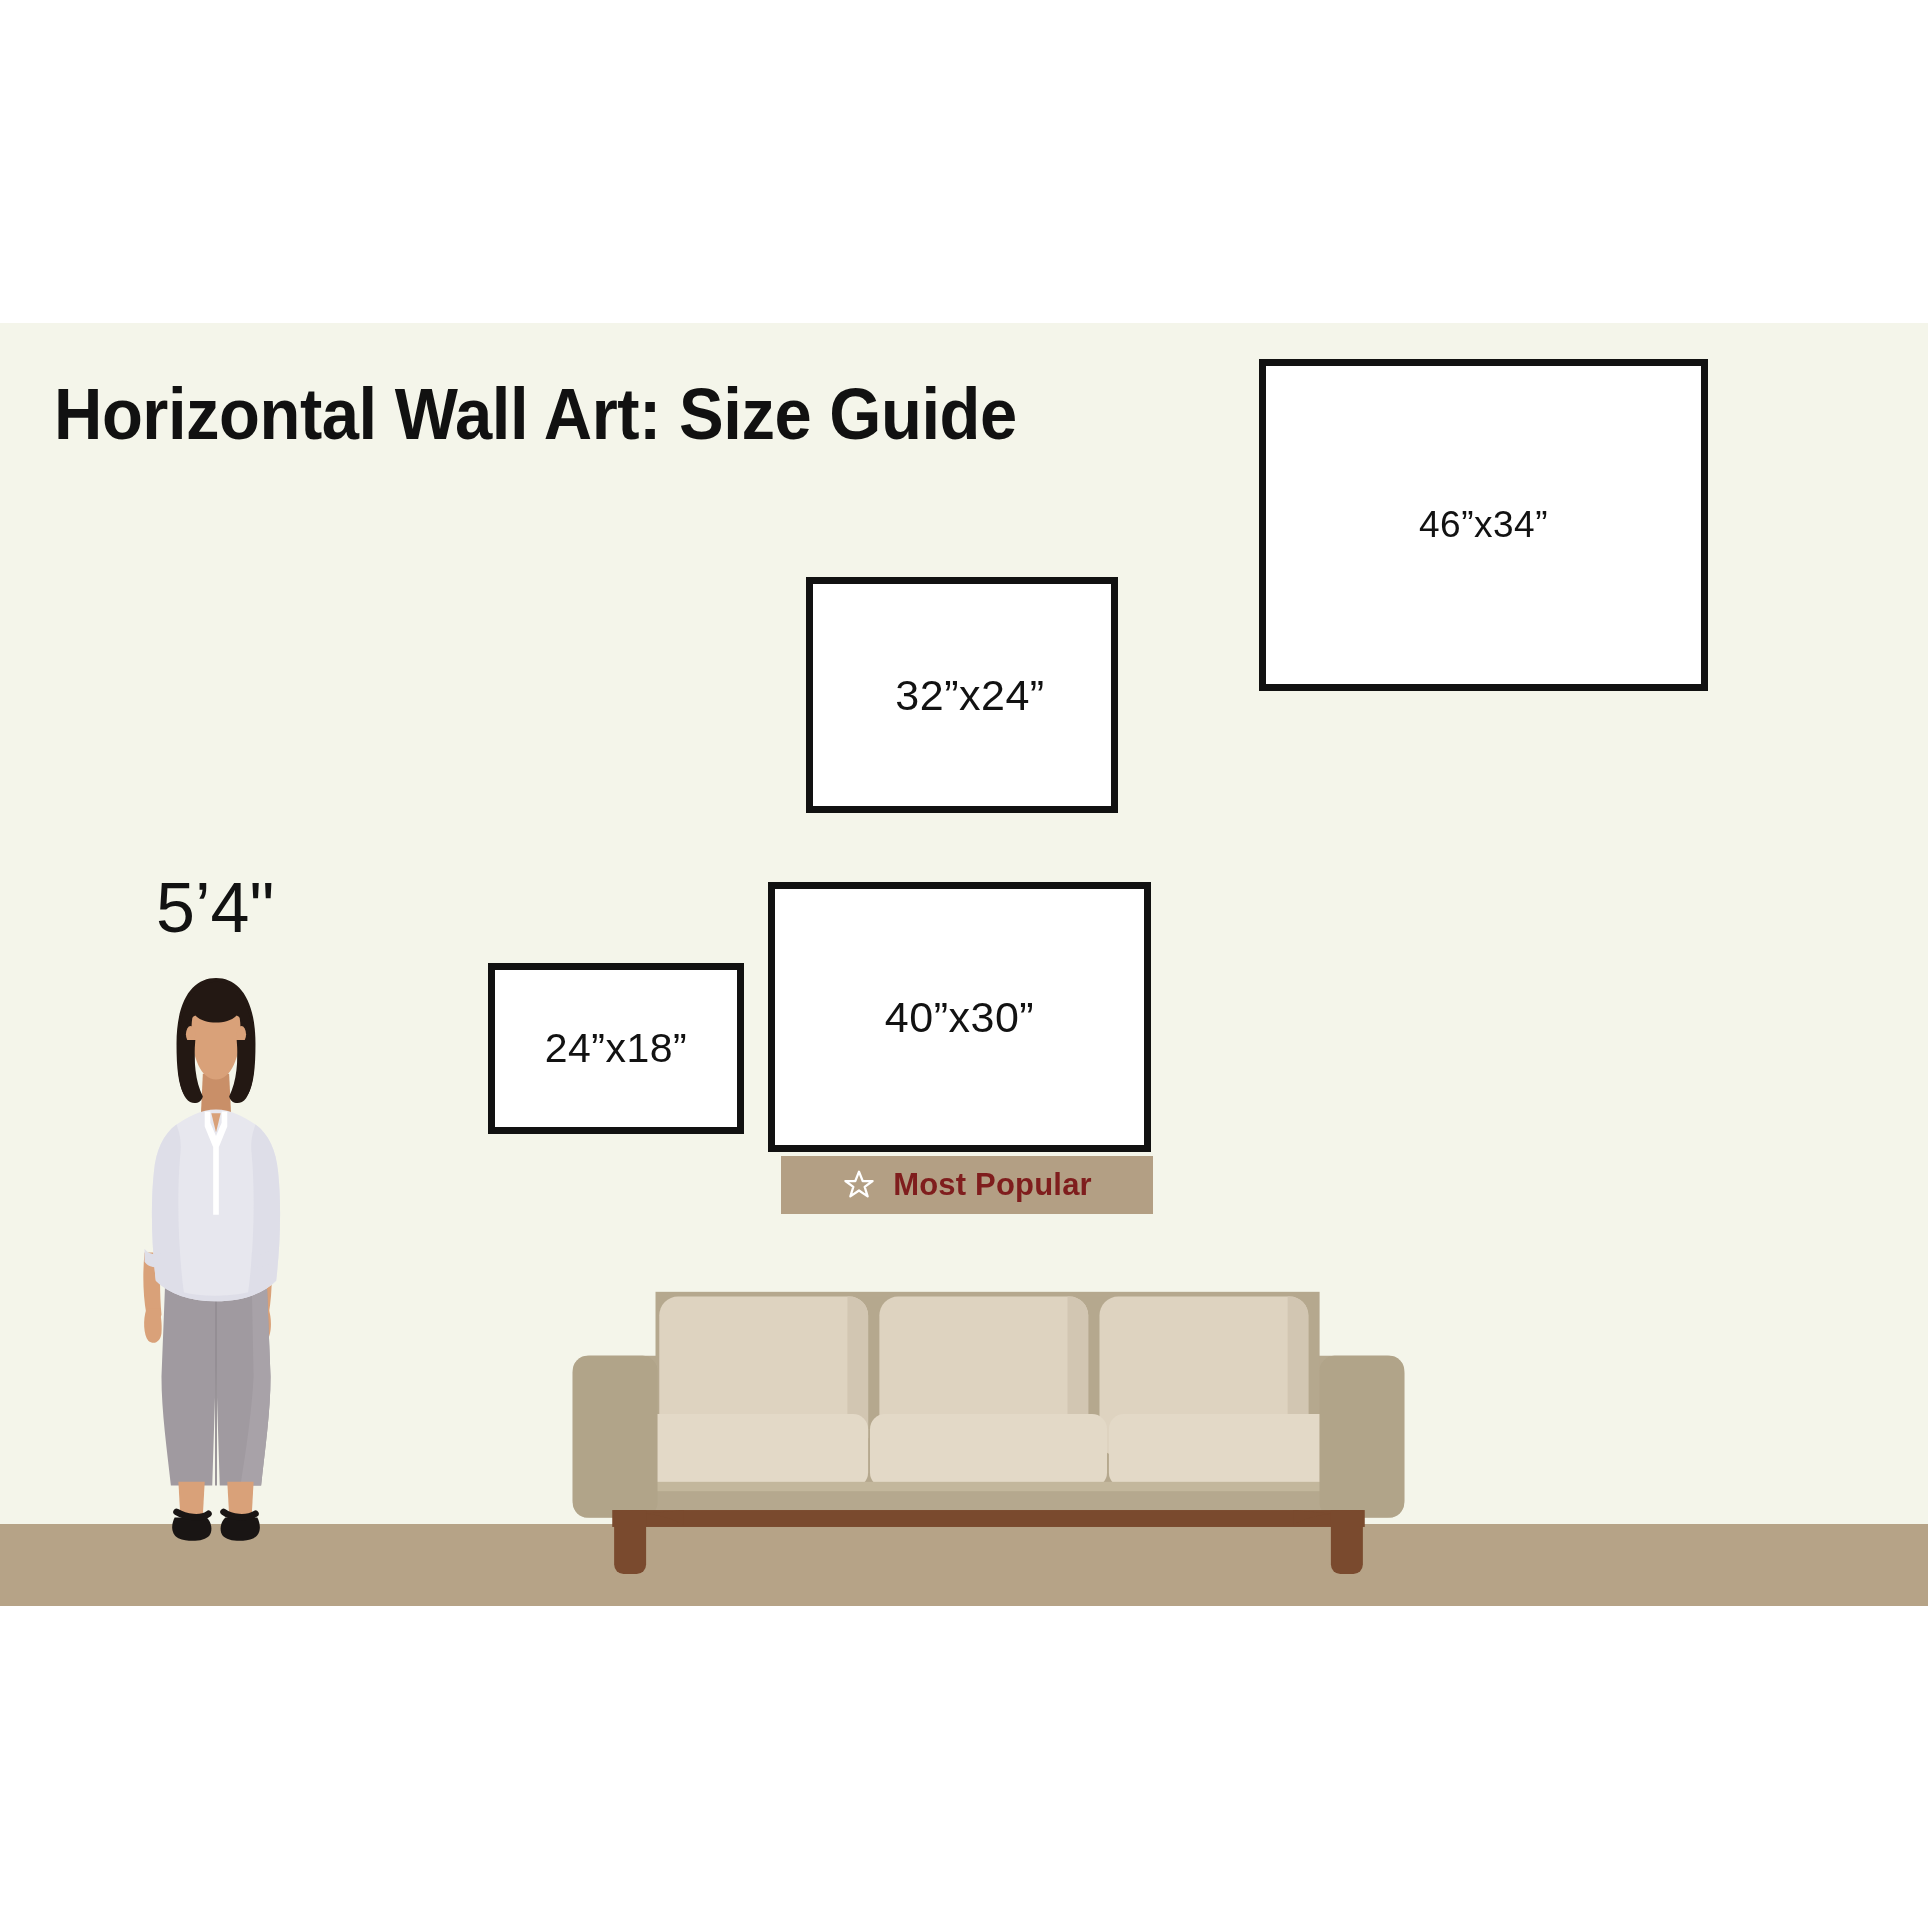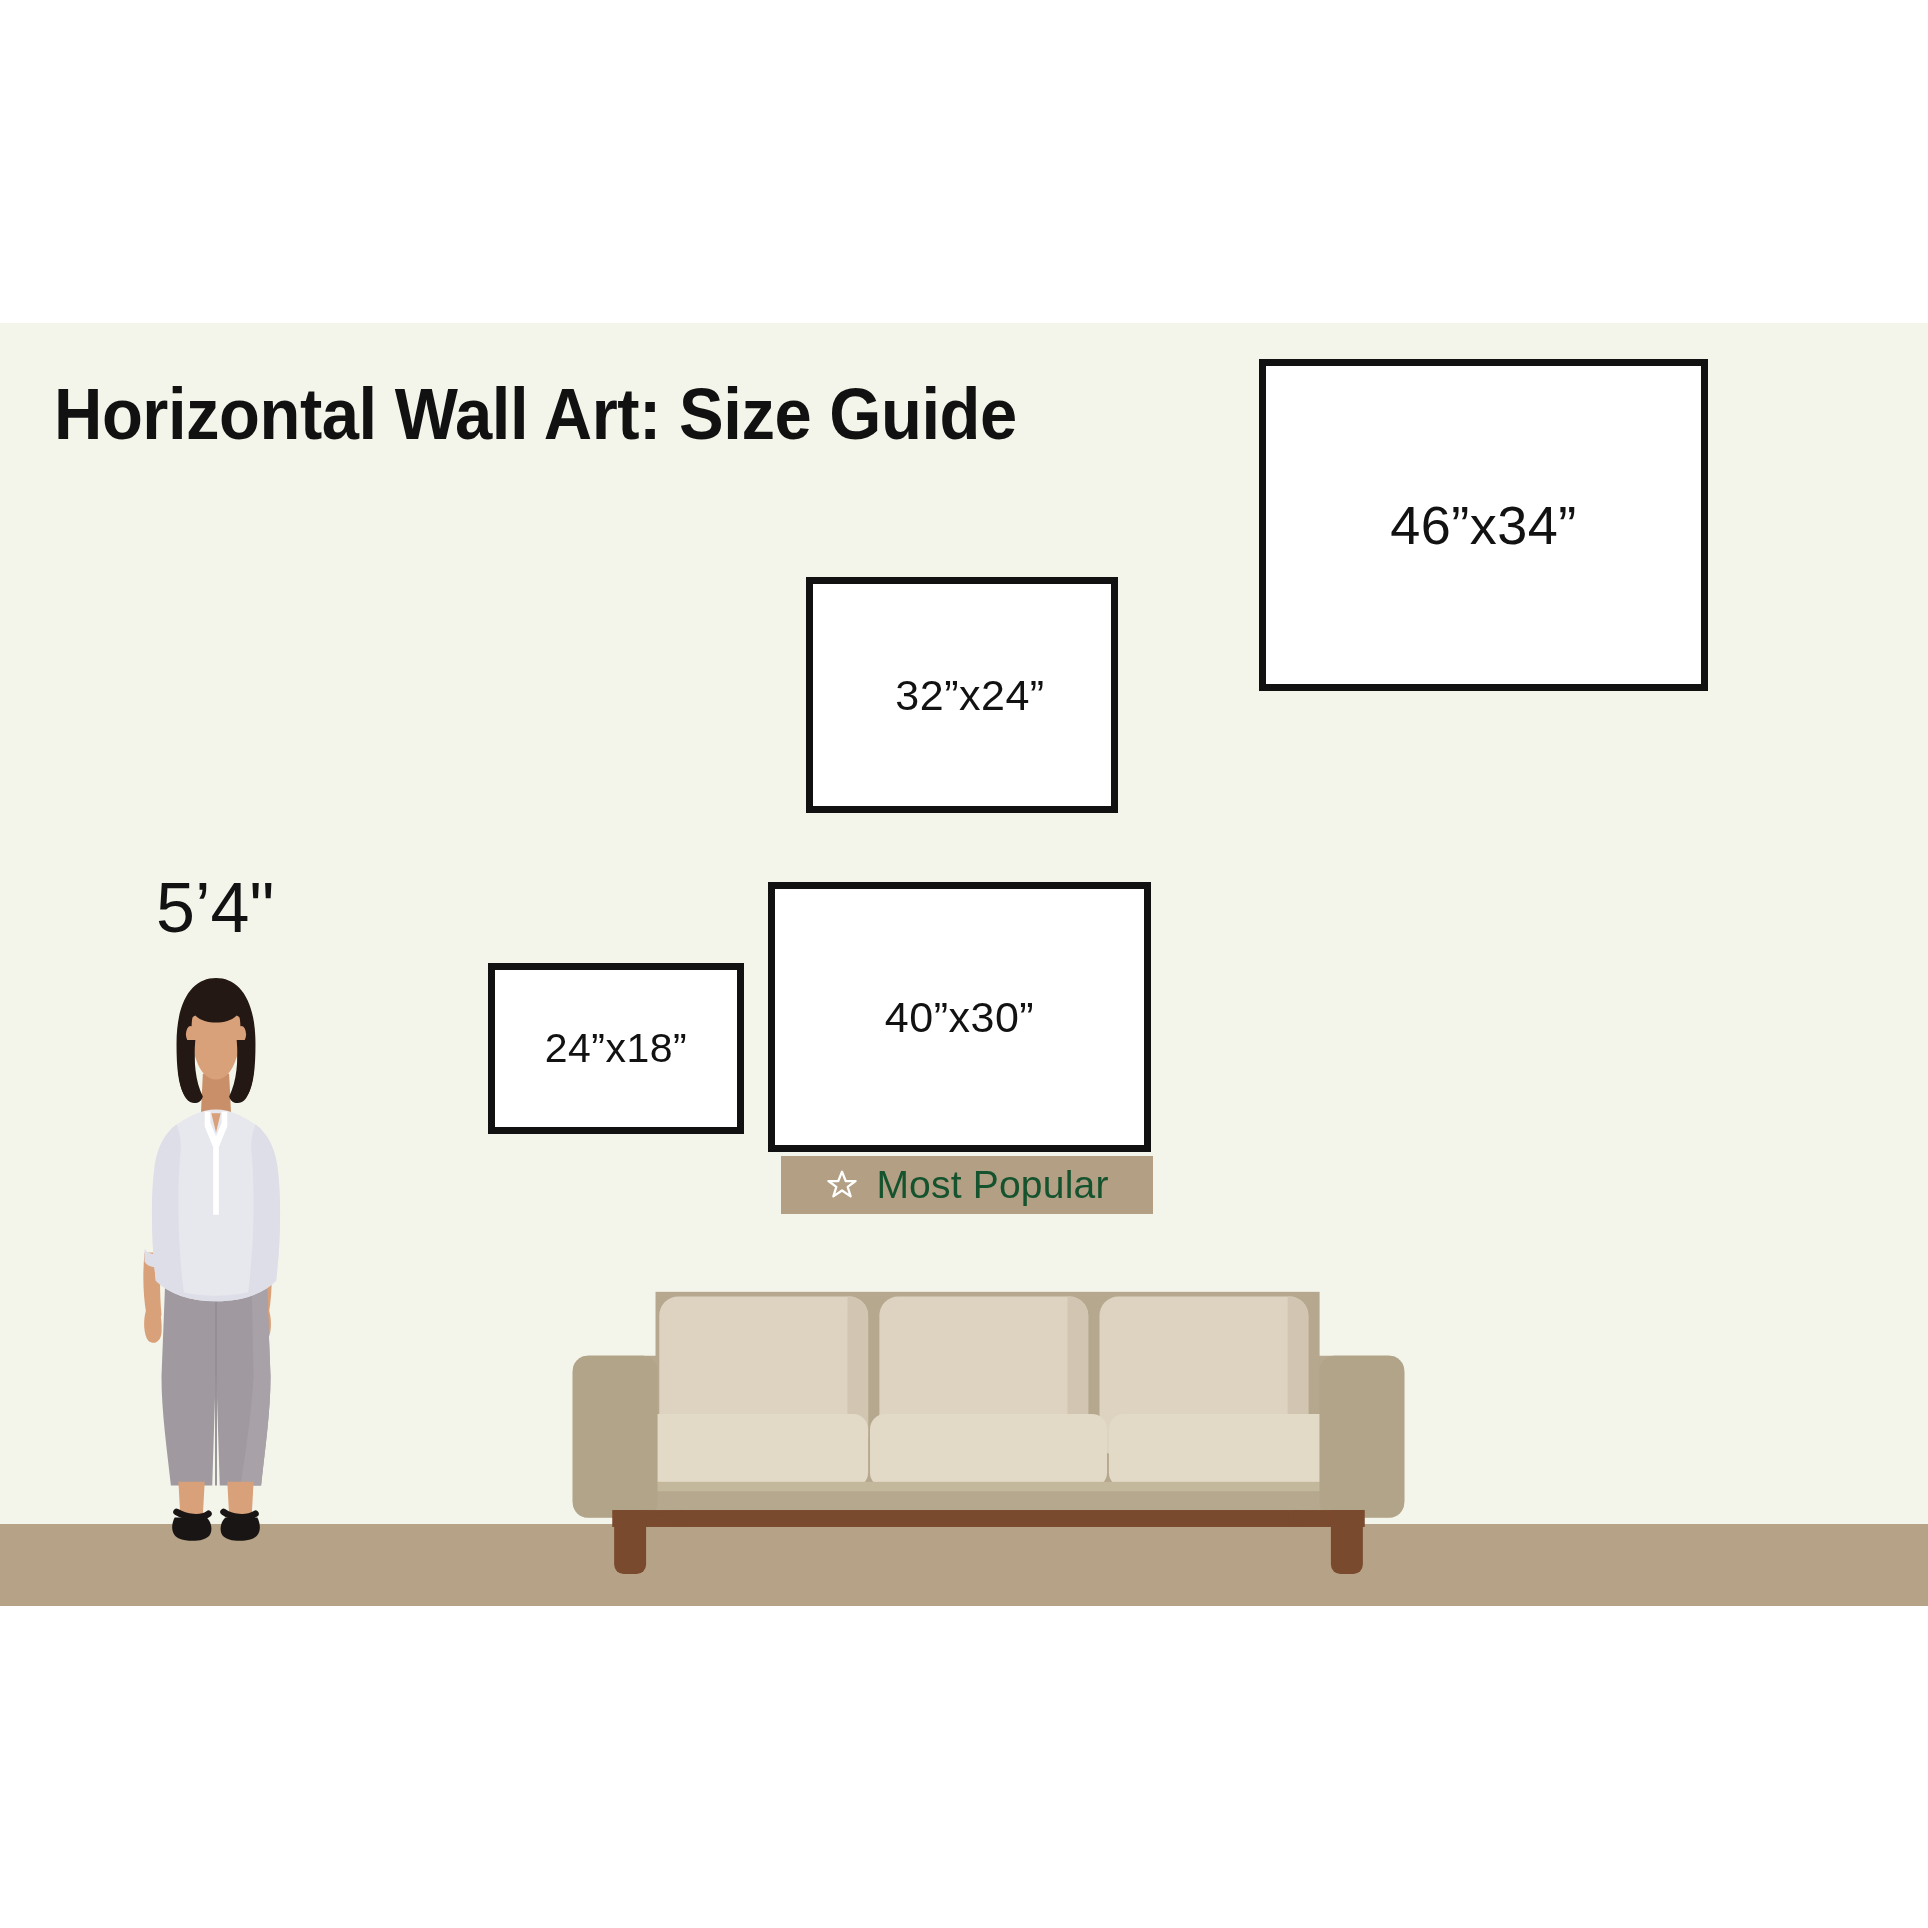--- a/index.html
+++ b/index.html
@@ -67,21 +67,21 @@
     letter-spacing: 0.5px;
   }
   #frame-24x18 { left: 488px;  top: 963px; width: 256px;  height: 171px; }
   #frame-24x18 .frame-label { font-size: 41px; }
   #frame-32x24 { left: 806px;  top: 577px;  width: 312px;  height: 236px; padding-left: 16px; }
   #frame-40x30 { left: 768px;  top: 842px;  width: 383px;  height: 270px; margin-top: 40px; }
   #frame-58x43 { left: 1198px; top: 719px;  width: 572px;  height: 424px;
                  display: flex; align-items: center; justify-content: center; }
   #frame-46x34 { left: 1259px; top: 359px;  width: 449px;  height: 332px; }
   #frame-58x43 .frame-label,
-  #frame-46x34 .frame-label { font-size: 54px; }
+  #frame-46x34 .frame-label { font-size: 37px; }
 
   
   #badge {
     position: absolute;
     left: 781px;
     top: 1156px;
     width: 372px;
     height: 58px;
     background: #b39f84;
     display: flex;
@@ -89,23 +89,23 @@
     justify-content: center;
     gap: 17px;
   }
   #badge .star-icon {
     display: block;
     width: 34px;
     height: 34px;
     flex: 0 0 auto;
   }
   #badge .badge-label {
-    color: #14532d;
-    font-size: 39px;
-    font-weight: 400;
+    color: #7f1d1d;
+    font-size: 31px;
+    font-weight: 700;
     letter-spacing: 0.2px;
     white-space: nowrap;
   }
 
   
   #height-label {
     position: absolute;
     left: 156px;
     top: 868px;
     font-size: 70px;

